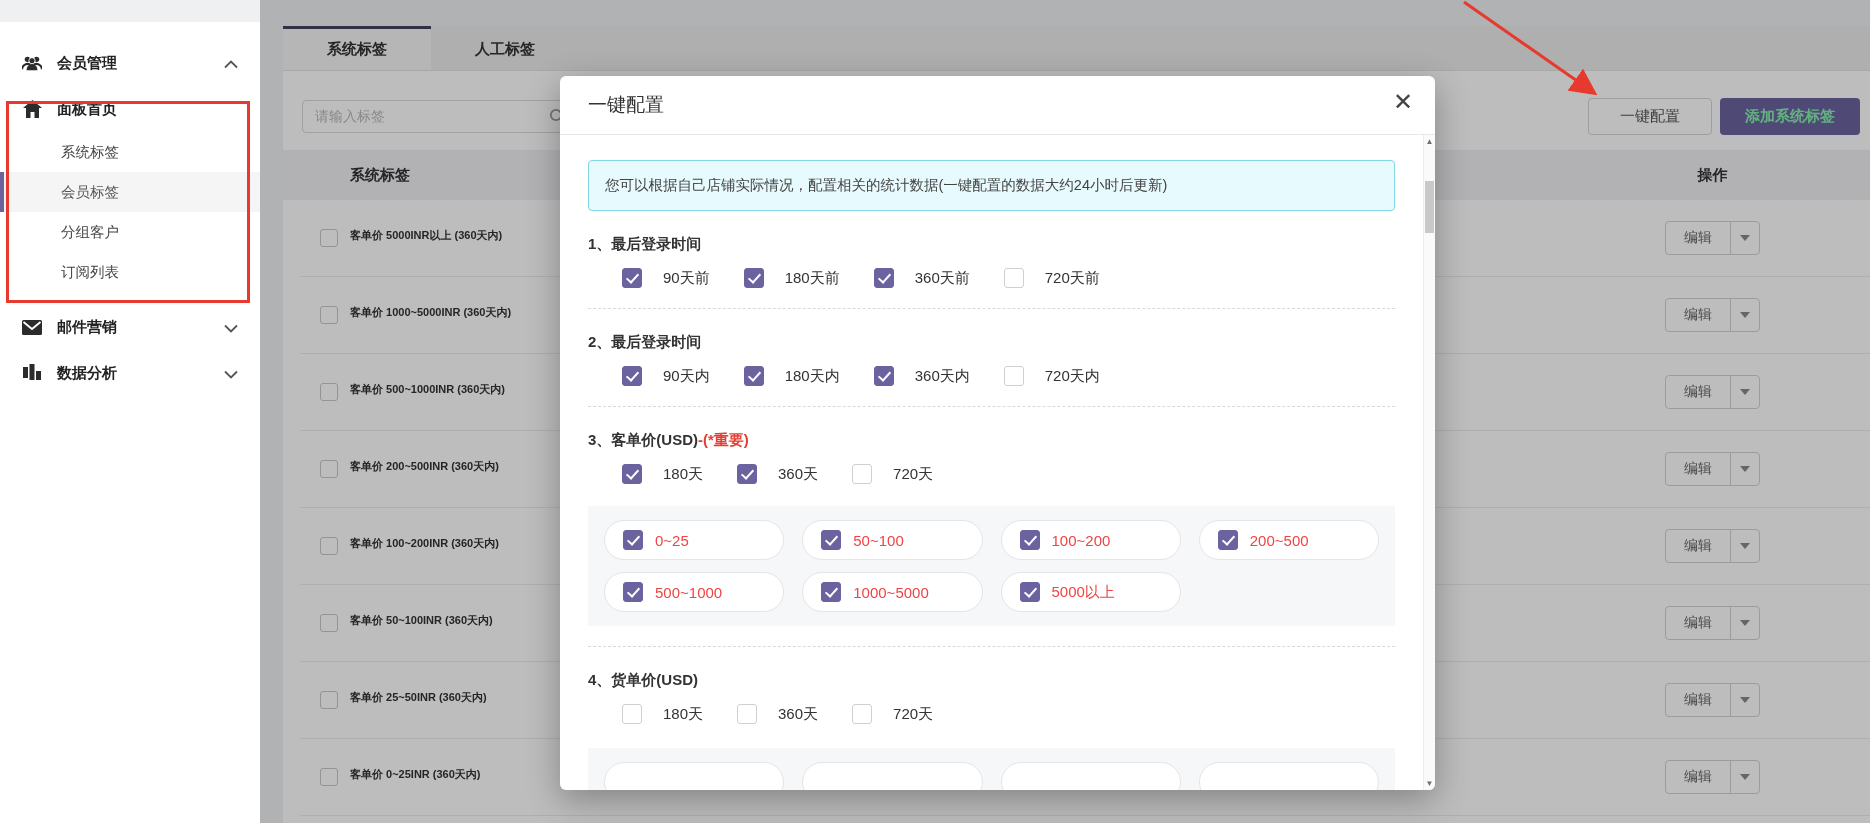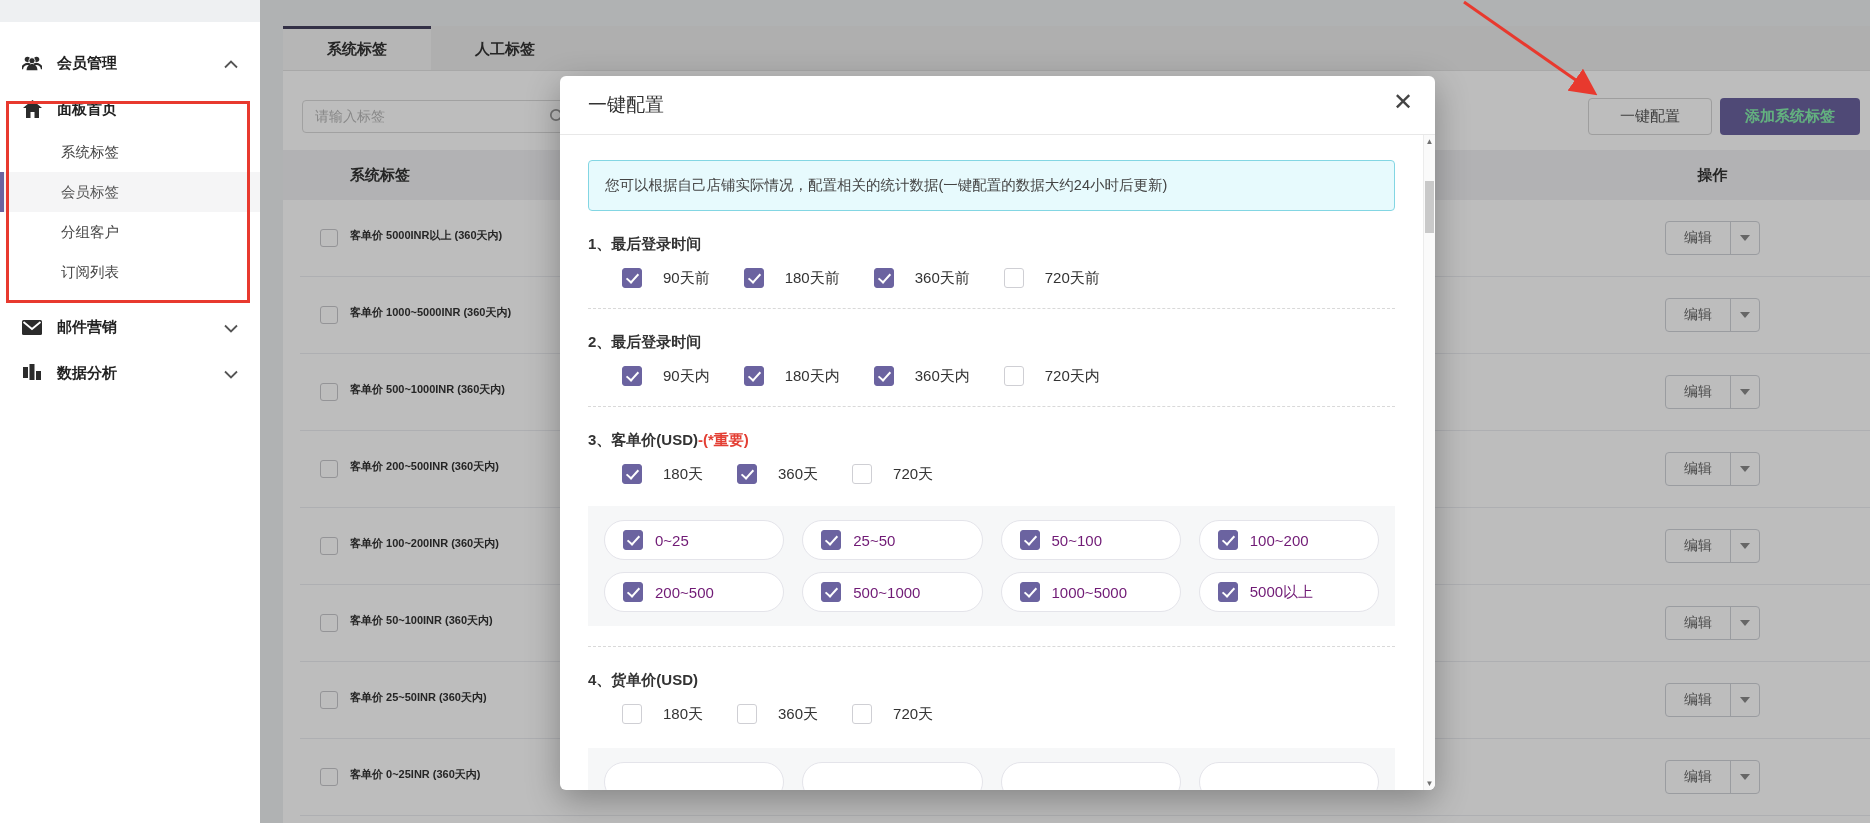--- a/index.html
+++ b/index.html
@@ -66,21 +66,21 @@
   .chk { display:flex; align-items:center; gap:21px; font-size:15px; color:#333; cursor:pointer; }
   .box { position:relative; width:20px; height:20px; border:1px solid #cfcfd4; border-radius:3px; background:#fff; flex:0 0 20px; }
   .box.checked { background:#6b63a0; border-color:#6b63a0; }
   .box.checked::after { content:""; position:absolute; left:6px; top:2px; width:5px; height:10px;
             border-right:2px solid #fff; border-bottom:2px solid #fff; transform:rotate(42deg); }
   .mdivider { margin-top:20px; border-top:1px dashed #d9d9d9; }
   .pill-panel { margin-top:22px; background:#f6f7f8; padding:14px 16px; }
   .pill-panel.partial { margin-top:24px; }
   .pill-grid { display:grid; grid-template-columns:repeat(4,1fr); column-gap:18px; row-gap:12px; }
   .pill { background:#fff; border:1px solid #e4e4ea; border-radius:21px; height:40px;
-          display:flex; align-items:center; gap:12px; padding-left:18px; font-size:15px; color:#701a75; cursor:pointer; }
+          display:flex; align-items:center; gap:12px; padding-left:18px; font-size:15px; color:#ef4444; cursor:pointer; }
   .rail { position:absolute; right:0; top:59px; bottom:0; width:12px; background:#fafafa; border-left:1px solid #ececec; }
   .rail-up { position:absolute; top:2px; left:0; right:0; text-align:center; font-size:8px; color:#707070; cursor:pointer; }
   .rail-down { position:absolute; bottom:2px; left:0; right:0; text-align:center; font-size:8px; color:#707070; cursor:pointer; }
   .thumb { position:absolute; left:1px; right:1px; top:46px; height:52px; background:#c9c9c9; cursor:pointer; }
 
   
   .anno-rect { position:absolute; left:6px; top:101px; width:244px; height:202px;
                border:3px solid #e8392e; z-index:50; pointer-events:none; }
   .anno-arrow { position:absolute; left:1440px; top:0; z-index:60; pointer-events:none; }
 </style>
@@ -333,24 +333,20 @@
           </label>
         </div>
         <div class="pill-panel">
           <div class="pill-grid">
             <label class="pill">
               <span class="box checked"></span>
               <span>0~25</span>
             </label>
             <label class="pill">
               <span class="box checked"></span>
-              <span>25~50</span>
-            </label>
-            <label class="pill">
-              <span class="box checked"></span>
               <span>50~100</span>
             </label>
             <label class="pill">
               <span class="box checked"></span>
               <span>100~200</span>
             </label>
             <label class="pill">
               <span class="box checked"></span>
               <span>200~500</span>
             </label>

